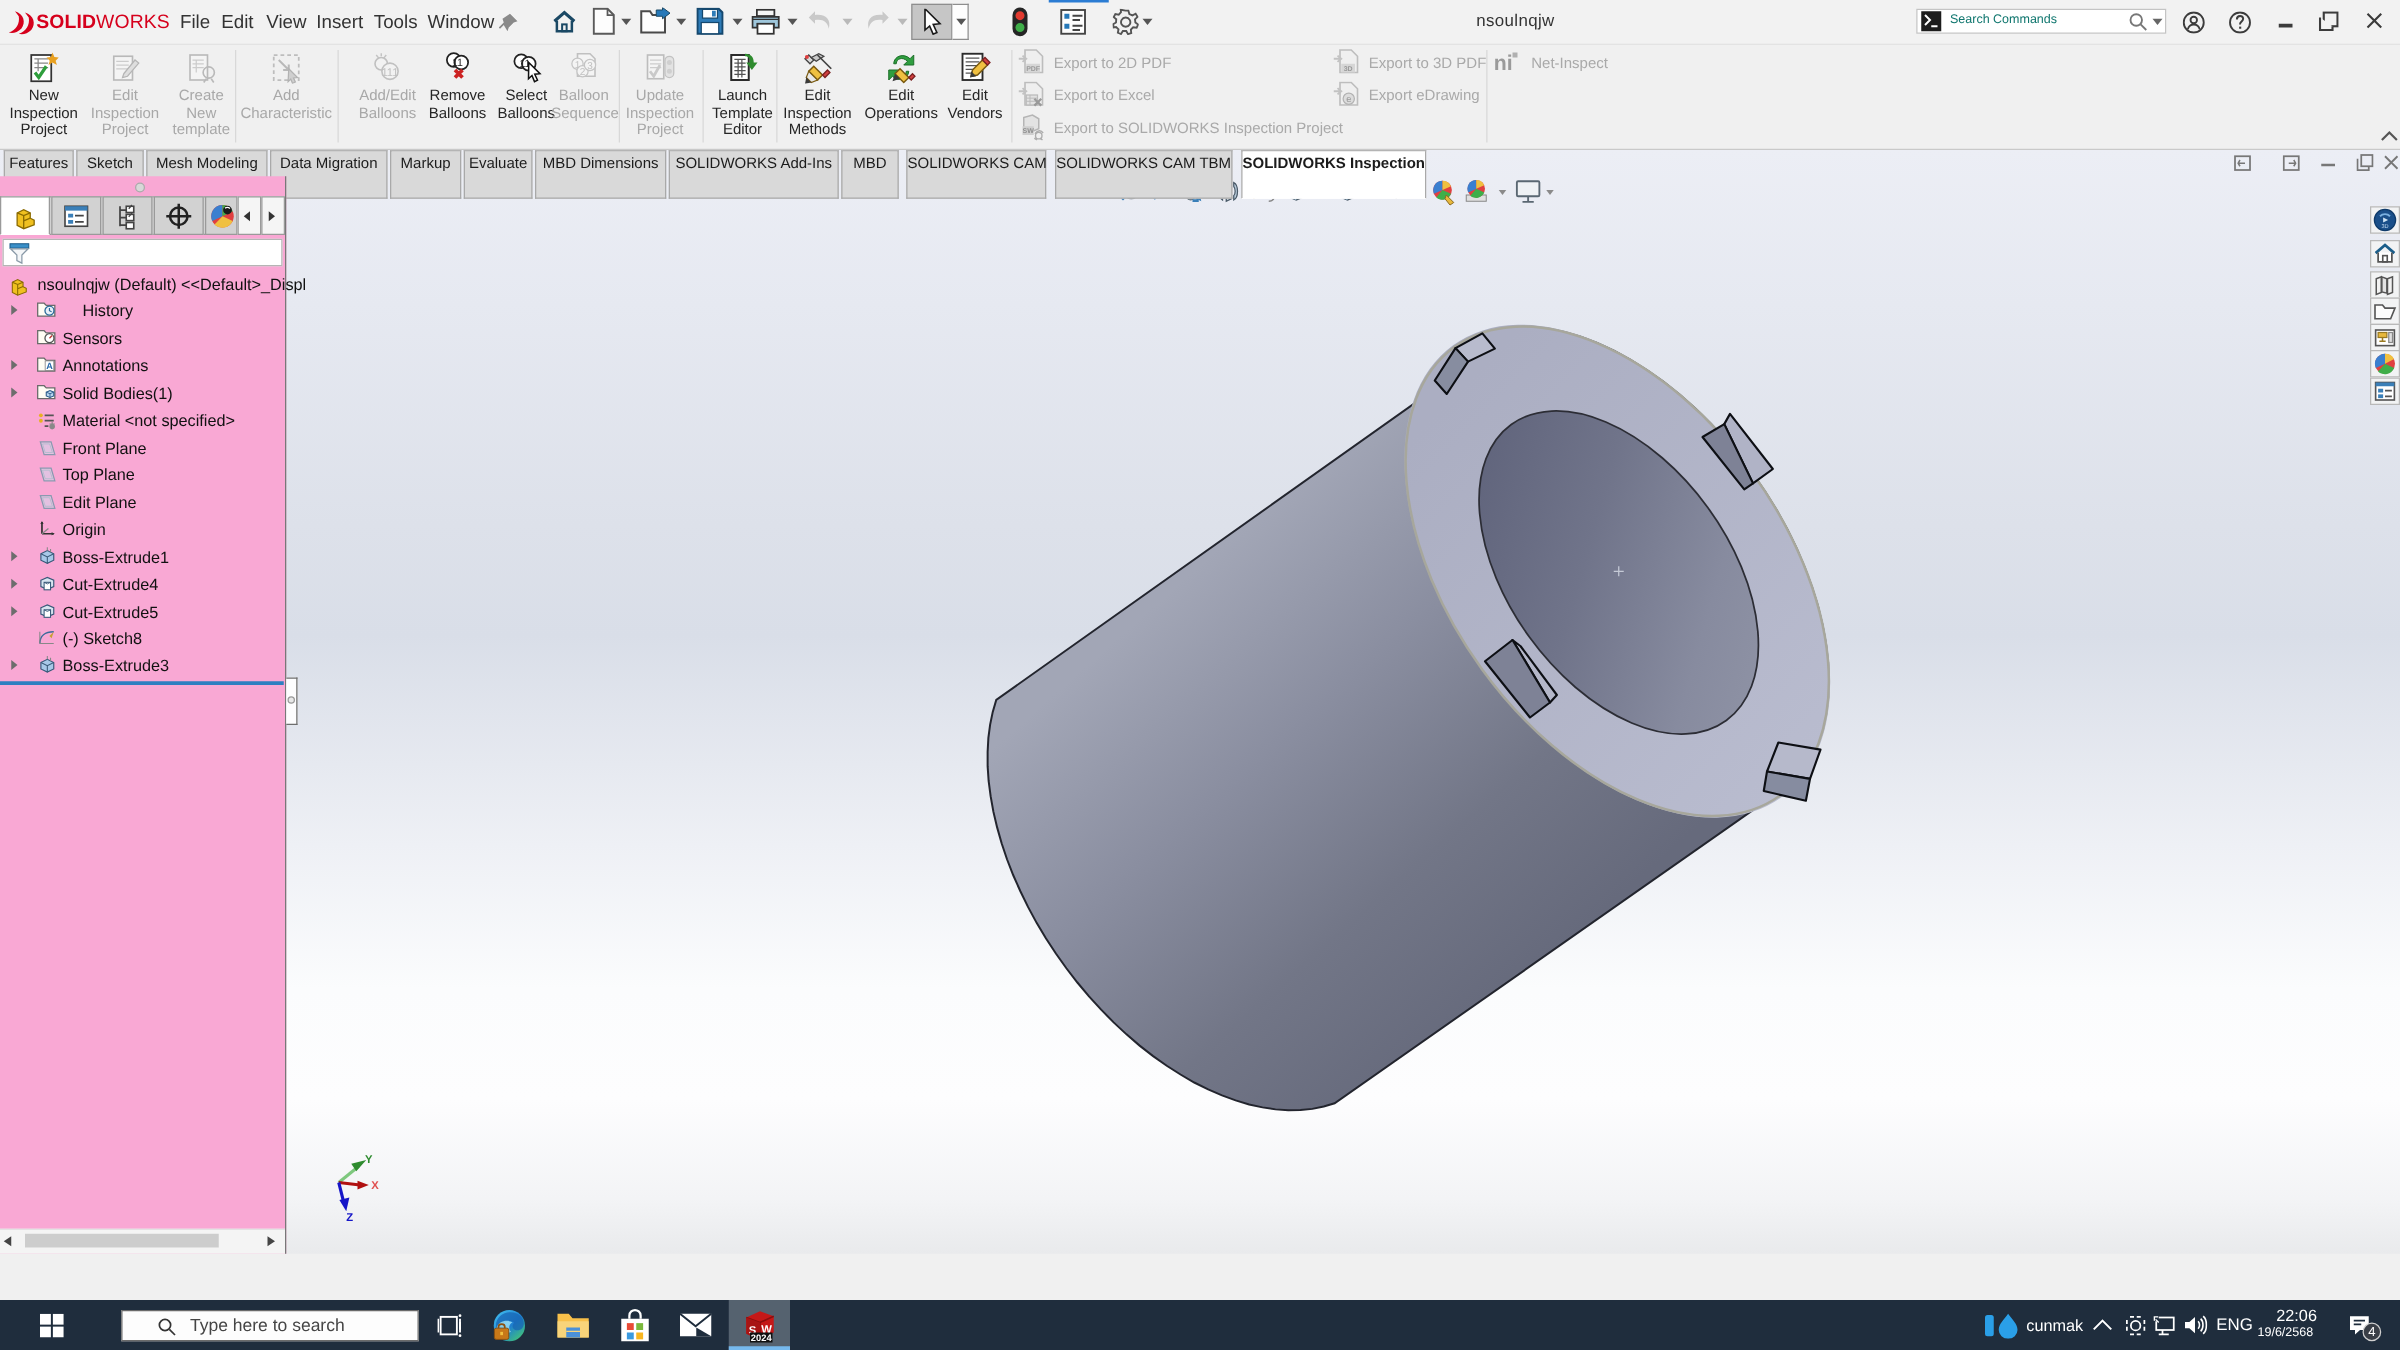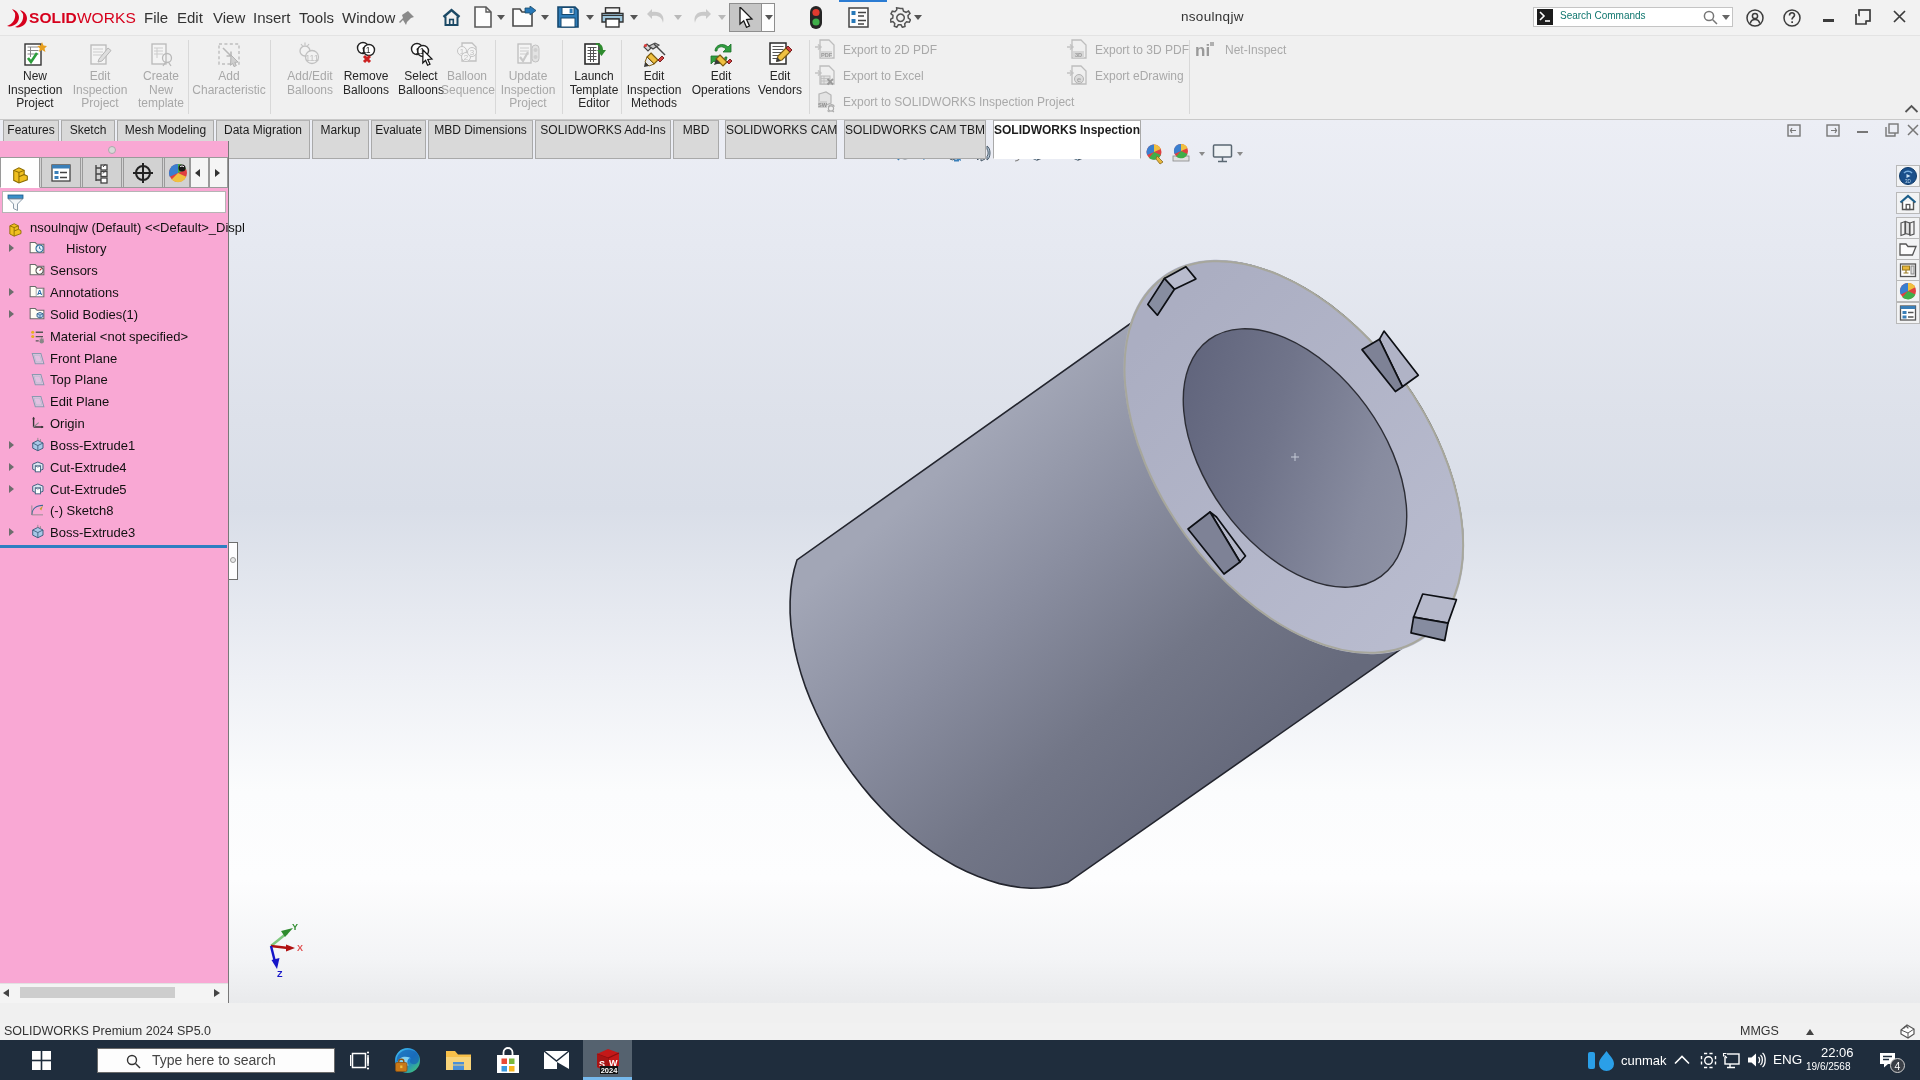--- a/index.html
+++ b/index.html
@@ -654,30 +654,20 @@
         <span class="lbl" style="left:50px">Boss-Extrude3</span>
       </div>
     <div class="ab" style="left:0;top:404px;width:227px;height:3px;background:#2e7fc1"></div>
     <div class="ab" style="left:0;top:842px;width:228px;height:20px;background:#f4f4f4;border-top:1px solid #e2e2e2"></div>
     <div class="ab" style="left:20px;top:846px;width:155px;height:11px;background:#cdcdcd"></div>
     <div class="ab" style="left:3px;top:848px;width:0;height:0;border-right:6px solid #444;border-top:4px solid transparent;border-bottom:4px solid transparent"></div>
     <div class="ab" style="left:214px;top:848px;width:0;height:0;border-left:6px solid #444;border-top:4px solid transparent;border-bottom:4px solid transparent"></div>
   </div>
   <div class="ab" style="left:229px;top:542px;width:9px;height:38px;background:#fdfdfe;border:1px solid #6e6e6e;border-left:none"></div>
   <div class="ab" style="left:230px;top:557px;width:6px;height:6px;border-radius:50%;background:#e8e8e8;border:1px solid #999"></div>
-  <div id="statusbar">
-    <div class="ab" style="left:4px;top:1px">SOLIDWORKS Premium 2024 SP5.0</div>
-    <div class="ab" style="left:1740px;top:1px">MMGS</div>
-    <div class="ab" style="left:1806px;top:6px;width:0;height:0;border-bottom:6px solid #444;border-left:4.5px solid transparent;border-right:4.5px solid transparent"></div>
-    <svg class="ab" style="left:1899px;top:0px" width="17" height="17" viewBox="0 0 17 17">
-        <path d="M2 7 L8 2 L15 6 L15 11 L9 15 L2 11 Z" fill="#fff" stroke="#555" stroke-width="1.2"></path>
-        <path d="M2 7 L9 10 L15 6 M9 10 V15" fill="none" stroke="#555" stroke-width="1"></path>
-        <path d="M5 5.5 C5 3 9 3 9 5.5" fill="none" stroke="#555" stroke-width="1.2"></path>
-      </svg>
-  </div>
   <div id="taskbar">
     <svg class="ab" style="left:32px;top:11px" width="19" height="19" viewBox="0 0 19 19">
         <rect x="0" y="0" width="8.7" height="8.7" fill="#fff"></rect>
         <rect x="10.3" y="0" width="8.7" height="8.7" fill="#fff"></rect>
         <rect x="0" y="10.3" width="8.7" height="8.7" fill="#fff"></rect>
         <rect x="10.3" y="10.3" width="8.7" height="8.7" fill="#fff"></rect>
       </svg>
     <div class="ab" style="left:97px;top:8px;width:238px;height:25px;background:#fdfdfd;border:1px solid #6a6a6a"></div>
     <svg class="ab" style="left:126px;top:14px" width="15" height="15" viewBox="0 0 15 15">
         <circle cx="6" cy="6" r="4.5" fill="none" stroke="#333" stroke-width="1.4"></circle>

